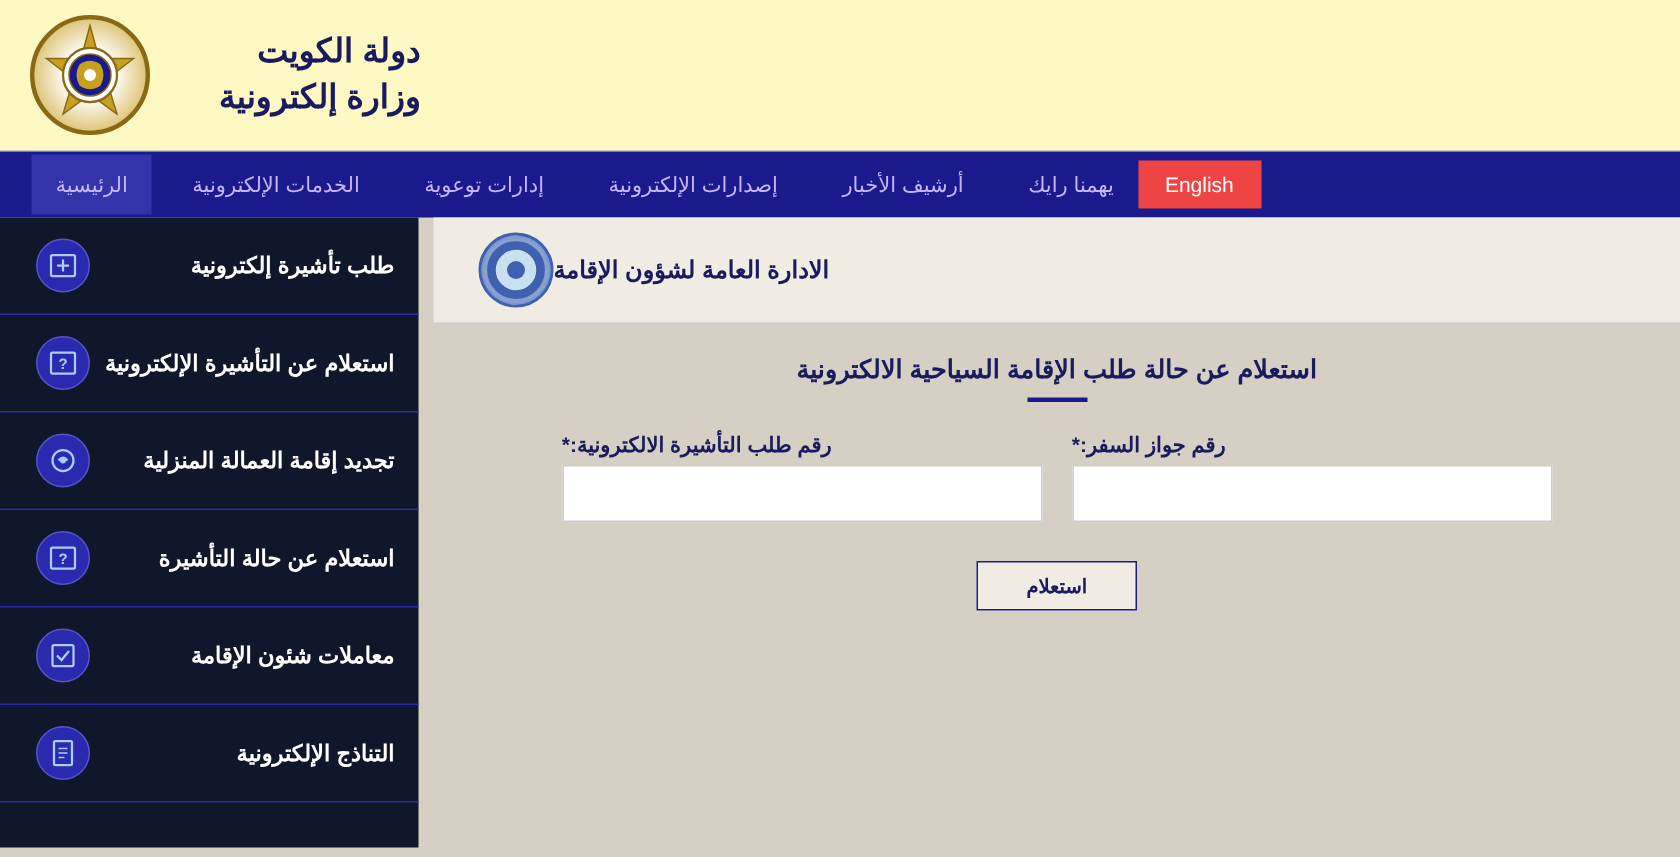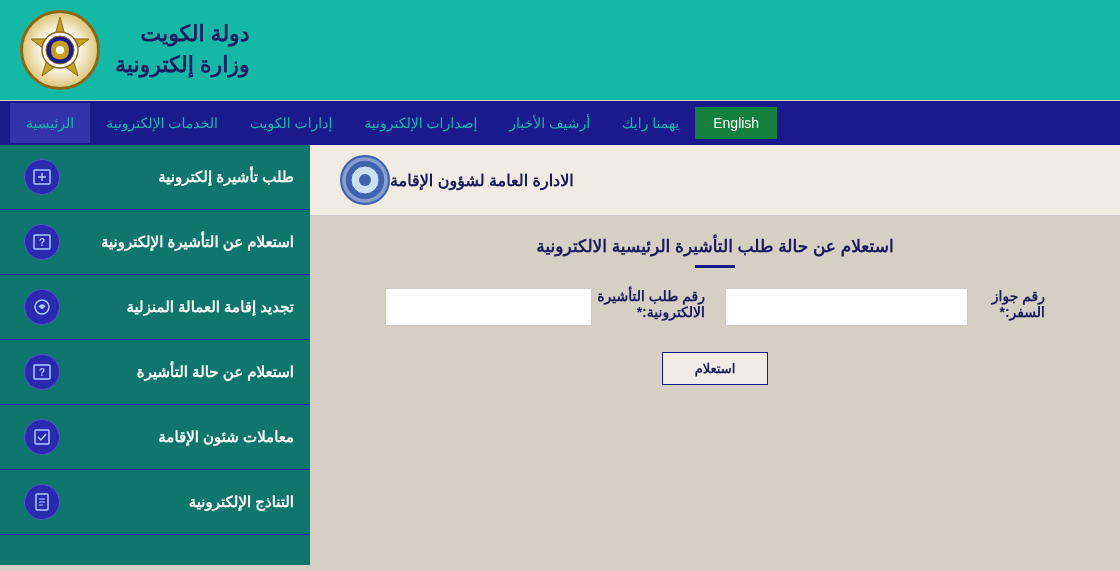--- a/index.html
+++ b/index.html
@@ -7,27 +7,28 @@
       font-family: Arial, 'Segoe UI', Tahoma, sans-serif;
       background: #d6d0c4;
       direction: rtl;
       min-height: 571px;
       width: 1120px;
       overflow-x: hidden;
     }
 
     
     .header {
-      background: #14b8a6;
+      background: #fef9c3;
       display: flex;
       align-items: center;
       justify-content: flex-end;
       padding: 10px 20px;
       border-bottom: 1px solid #ccc;
       min-height: 90px;
+      gap: 31px;
     }
     .header-text {
       text-align: right;
       margin-left: 15px;
     }
     .header-text h1 {
       font-size: 22px;
       color: #1a1a5e;
       font-weight: bold;
       line-height: 1.4;
@@ -54,31 +55,32 @@
     
     .navbar {
       background: #1a1a8c;
       display: flex;
       align-items: center;
       justify-content: flex-end;
       padding: 0 10px;
       min-height: 44px;
     }
     .nav-item {
-      color: #14b8a6;
+      color: #c4b5fd;
       padding: 12px 16px;
       font-size: 14px;
       cursor: pointer;
       white-space: nowrap;
+      margin-left: 11px;
     }
     .nav-item.active {
       background: #3333aa;
     }
     .nav-english {
-      background: #15803d;
+      background: #ef4444;
       color: #fff;
       padding: 8px 18px;
       margin-right: 8px;
       font-size: 14px;
       cursor: pointer;
     }
 
     
     .content-area {
       display: flex;
@@ -133,20 +135,21 @@
     }
     .form-row {
       display: flex;
       gap: 20px;
       justify-content: center;
       margin-bottom: 16px;
       direction: rtl;
     }
     .form-group {
       display: flex;
+      flex-direction: column;
       align-items: flex-end;
       flex: 1;
       max-width: 320px;
     }
     .form-label {
       font-size: 14px;
       color: #1a1a5e;
       margin-bottom: 6px;
       font-weight: bold;
     }
@@ -165,22 +168,22 @@
       color: #1a1a5e;
       padding: 8px 32px;
       font-size: 13px;
       cursor: pointer;
       font-weight: bold;
       margin-top: 10px;
     }
 
     
     .sidebar {
-      width: 310px;
-      background: #0f766e;
+      width: 279px;
+      background: #0f172a;
       flex-shrink: 0;
     }
     .sidebar-item {
       display: flex;
       align-items: center;
       justify-content: space-between;
       padding: 14px 16px;
       border-bottom: 1px solid #2a2aaa;
       cursor: pointer;
       direction: rtl;
@@ -233,42 +236,42 @@
     </svg>
   </div>
 </div>
 
 <nav class="navbar">
   <div class="nav-english">English</div>
 
   <div class="nav-item">يهمنا رايك</div>
   <div class="nav-item">أرشيف الأخبار</div>
   <div class="nav-item">إصدارات الإلكترونية</div>
-  <div class="nav-item">إدارات الكويت</div>
+  <div class="nav-item">إدارات توعوية</div>
   <div class="nav-item">الخدمات الإلكترونية</div>
   <div class="nav-item active">الرئيسية</div>
 </nav>
 
 <div class="content-area">
 
-  <div class="full-width-section" style="flex:1;">
+  <div class="full-width-section" style="flex:1;padding-left:10px;">
 
     <div class="sub-header">
       <div class="sub-header-text">الادارة العامة لشؤون الإقامة</div>
       <div class="sub-header-badge">
         <svg width="44" height="44" viewBox="0 0 44 44">
           <circle cx="22" cy="22" r="20" fill="#4060b0" stroke="#8b9fd0" stroke-width="1.5"></circle>
           <circle cx="22" cy="22" r="14" fill="#c8e0f0" stroke="#4060b0" stroke-width="1"></circle>
           <circle cx="22" cy="22" r="6" fill="#4060b0"></circle>
         </svg>
       </div>
     </div>
 
     <div class="form-section">
-      <div class="form-title">استعلام عن حالة طلب التأشيرة الرئيسية الالكترونية</div>
+      <div class="form-title">استعلام عن حالة طلب الإقامة السياحية الالكترونية</div>
       <div class="form-title-underline"></div>
 
       <div class="form-row">
 
         <div class="form-group">
           <label class="form-label">رقم جواز السفر:*</label>
           <input class="form-input" type="text" style="">
         </div>
 
         <div class="form-group">

